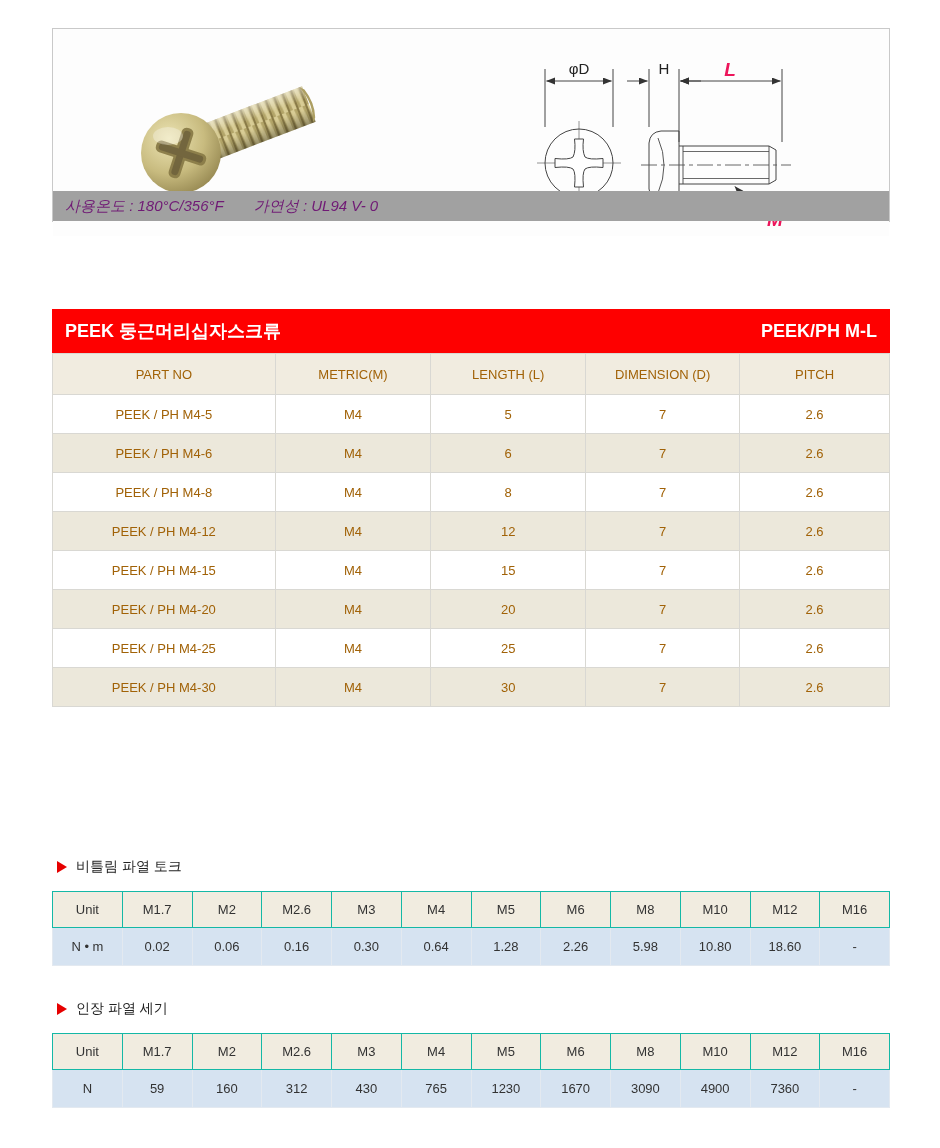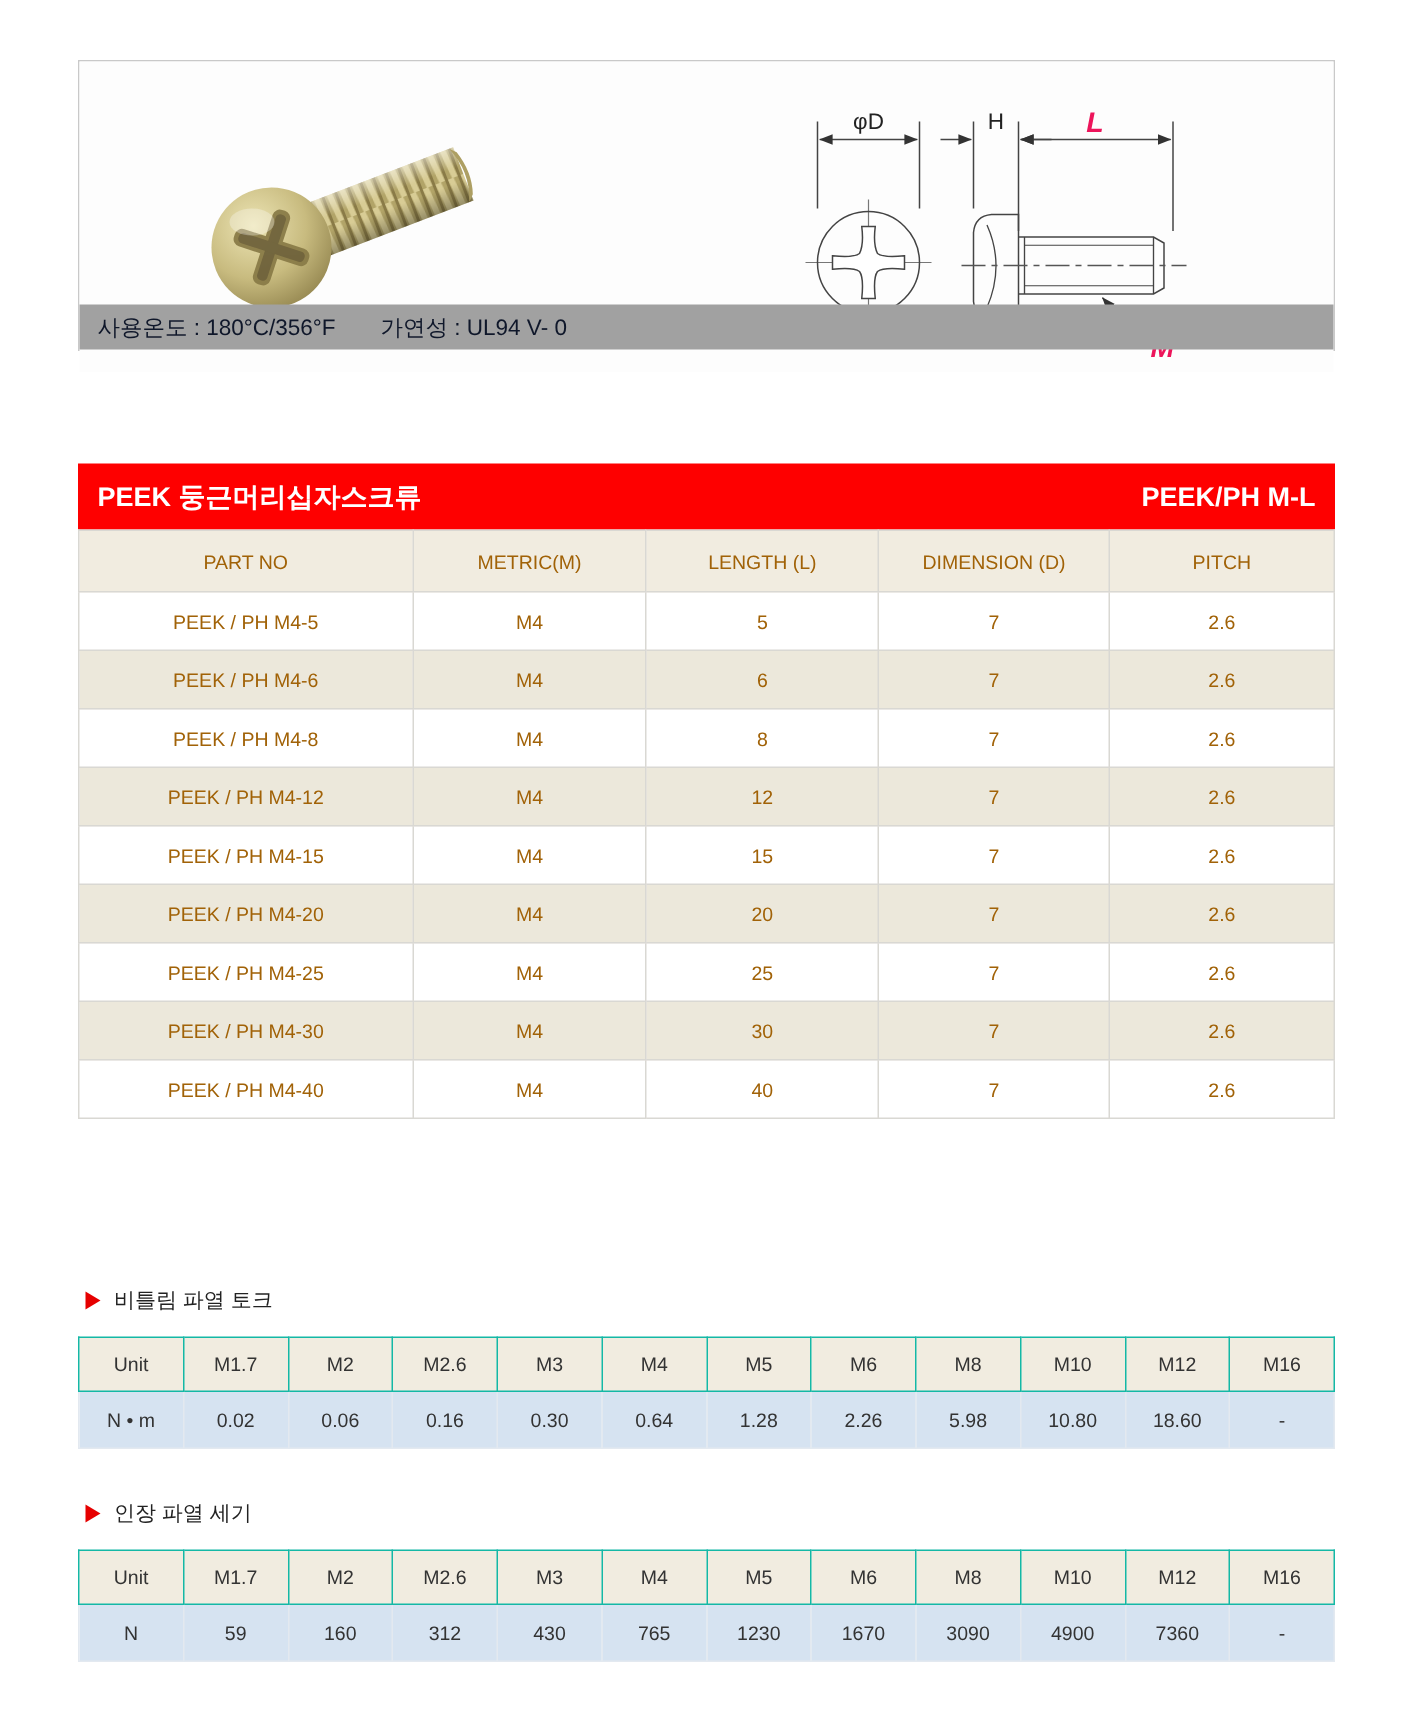--- a/index.html
+++ b/index.html
@@ -6,29 +6,29 @@
   html,body { background:#ffffff; }
   body {
     width: 940px; height: 1148px;
     font-family: "Liberation Sans", "DejaVu Sans", sans-serif;
     color:#333; position: relative;
   }
   .page { position:relative; width:940px; height:1148px; background:#fff; overflow:hidden; }
 
   
   .photo-box {
-    position:absolute; left:52px; top:40px; width:838px; height:194px;
+    position:absolute; left:52px; top:28px; width:838px; height:194px;
     border:1px solid #c9c9c9; background:#fdfdfd;
   }
   .photo-area { position:relative; width:836px; height:207px; background:#fdfdfd; }
   .photo-area svg { display:block; }
   .temp-bar {
     position:absolute; left:0; bottom:0; width:836px; height:30px;
-    background:#a1a1a1; color:#0f172a; font-size:15px;
-    display:flex; align-items:center; gap:30px; padding-left:12px;
+    background:#a1a1a1; color:#701a75; font-size:15px;
+    display:flex; align-items:center; gap:30px; padding-left:12px;font-style:italic;
   }
 
   
   .red-bar {
     position:absolute; left:52px; top:309px; width:838px; height:44px;
     background:#fe0000; color:#fff;
     display:flex; align-items:center; justify-content:space-between;
     padding:0 13px;
   }
   .red-bar .title { font-size:18px; font-weight:bold; letter-spacing:0; }
@@ -242,27 +242,20 @@
             <td>7</td>
             <td>2.6</td>
           </tr>
           <tr>
             <td>PEEK / PH M4-30</td>
             <td>M4</td>
             <td>30</td>
             <td>7</td>
             <td>2.6</td>
           </tr>
-          <tr>
-            <td>PEEK / PH M4-40</td>
-            <td>M4</td>
-            <td>40</td>
-            <td>7</td>
-            <td>2.6</td>
-          </tr>
         </tbody>
     </table>
   </div>
 
   <div class="section-title sec1">
     <span class="tri"></span>
     <span>비틀림 파열 토크</span>
   </div>
   <div class="mini-wrap mini1">
     <table>

